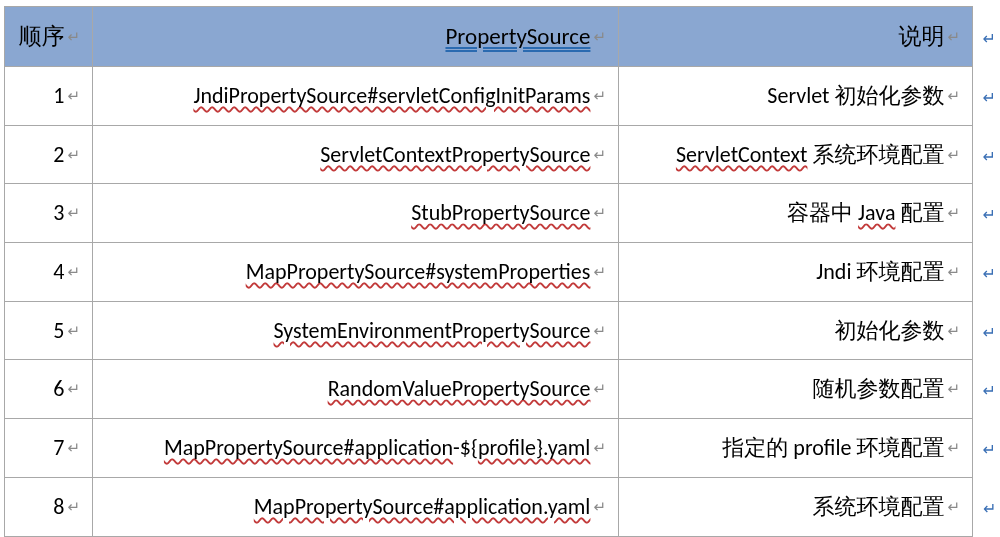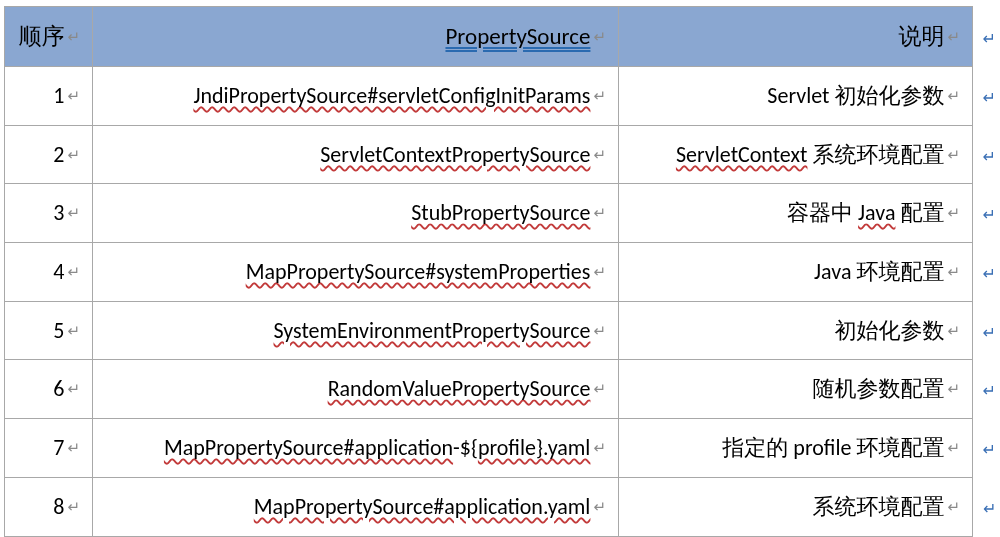--- a/index.html
+++ b/index.html
@@ -117,21 +117,21 @@
         </tr>
         <tr>
           <td><span>3</span><span class="para-mark">↵</span></td>
           <td><span class="spellerr">StubPropertySource</span><span class="para-mark">↵</span></td>
           <td><span>容器中 </span><span class="spellerr">Java</span><span> 配置</span><span class="para-mark">↵</span></td>
           <td class="tail"><span class="row-mark">↵</span></td>
         </tr>
         <tr>
           <td><span>4</span><span class="para-mark">↵</span></td>
           <td><span class="spellerr">MapPropertySource#systemProperties</span><span class="para-mark">↵</span></td>
-          <td><span>Java 环境配置</span><span class="para-mark">↵</span></td>
+          <td><span>Jndi 环境配置</span><span class="para-mark">↵</span></td>
           <td class="tail"><span class="row-mark">↵</span></td>
         </tr>
         <tr>
           <td><span>5</span><span class="para-mark">↵</span></td>
           <td><span class="spellerr">SystemEnvironmentPropertySource</span><span class="para-mark">↵</span></td>
           <td><span>初始化参数</span><span class="para-mark">↵</span></td>
           <td class="tail"><span class="row-mark">↵</span></td>
         </tr>
         <tr>
           <td><span>6</span><span class="para-mark">↵</span></td>

